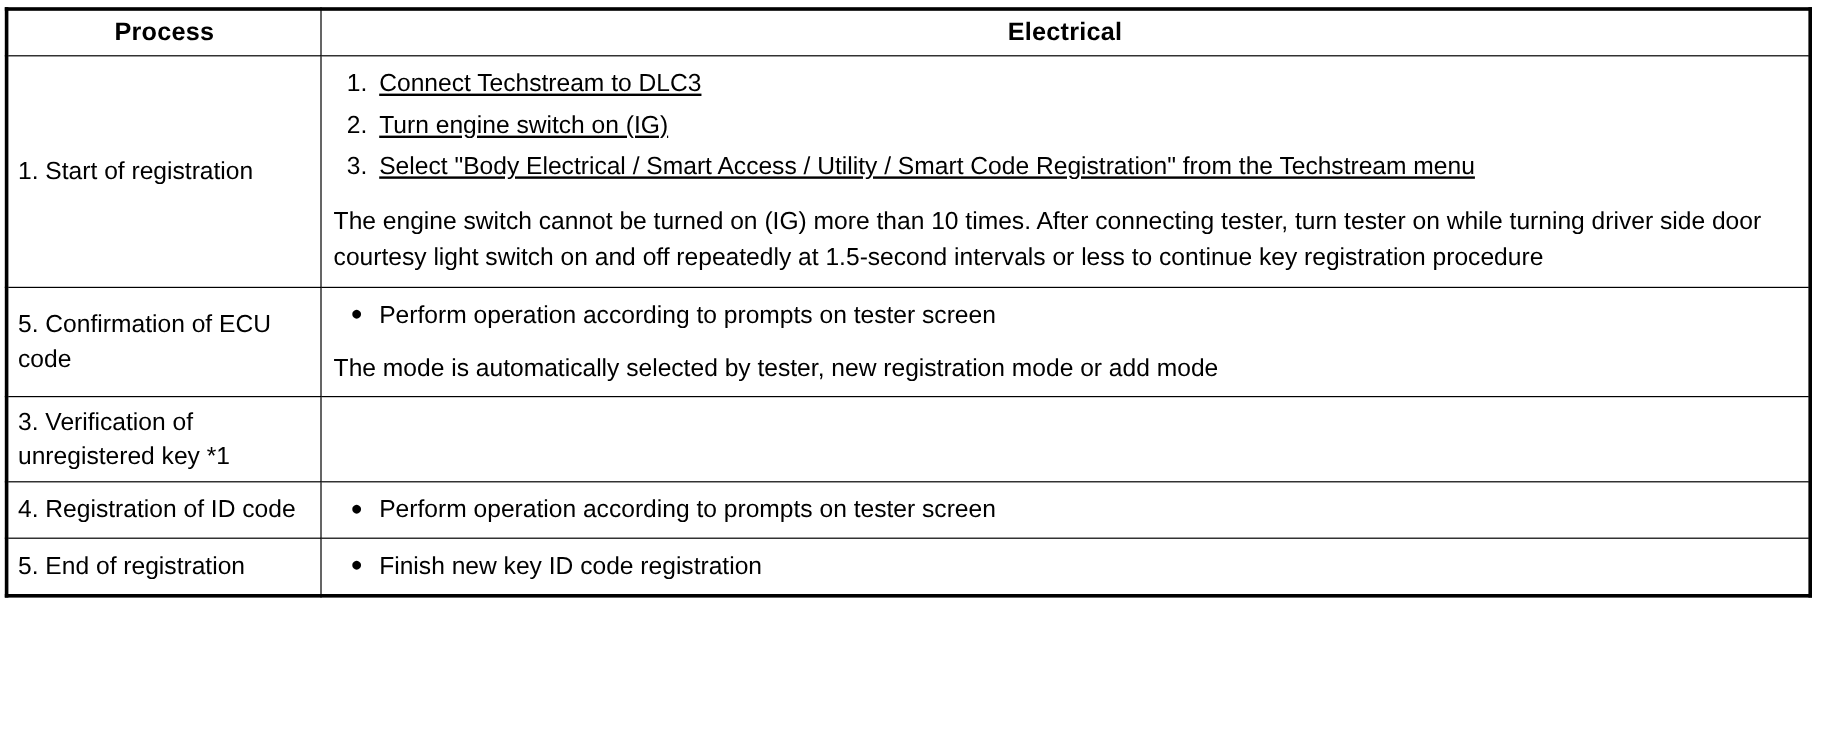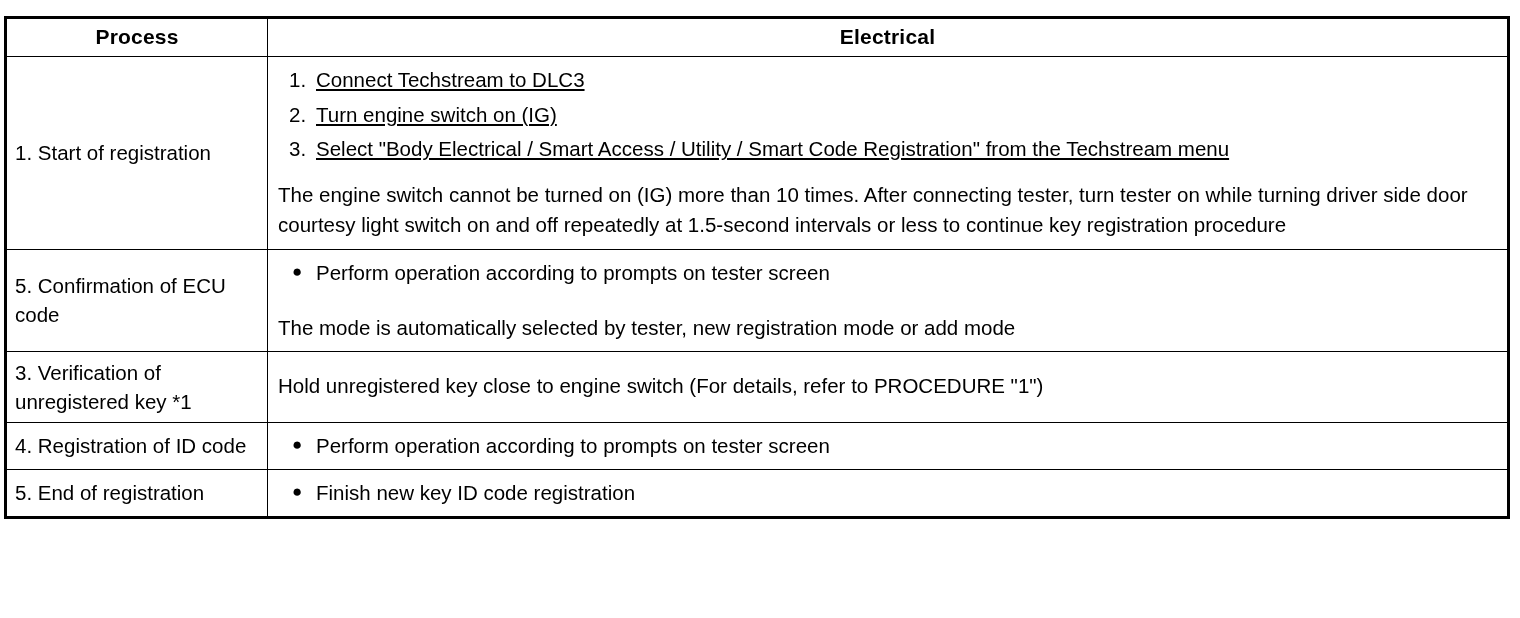--- a/index.html
+++ b/index.html
@@ -21,21 +21,21 @@
     width: 1520px;
     height: 618px;
     background: #ffffff;
     box-sizing: border-box;
   }
 
   
   .proc-table {
     position: absolute;
     left: 4px;
-    top: 16px;
+    top: 6px;
     width: 1503px;
     border-collapse: collapse;
     table-layout: fixed;
     background: #ffffff;
   }
 
   .proc-table col.c-process { width: 262px; }
   .proc-table col.c-procedure { width: 1241px; }
 
   .proc-table,
@@ -145,21 +145,21 @@
   }
   ul.bullets .bullet-text { flex: 1 1 auto; }
 
   
   p.note {
     margin: 16px 0 0 0;
     font-size: 20.5px;
     line-height: 1.48;
   }
   p.note.tight {
-    margin-top: 25px;
+    margin-top: 14px;
   }
 
   .block-top {
     padding-top: 10px;
   }
 </style>
 </head>
 <body>
 
 <div class="page">
@@ -211,23 +211,20 @@
           </ul>
           <p class="note tight">The mode is automatically selected by tester, new registration mode or add mode</p>
         </td>
       </tr>
 
       <tr>
         <td class="process-cell">3. Verification of unregistered key *1</td>
         <td style="padding:0;">
           <table class="sub">
             <tbody>
-              <tr>
-                <td>Hold unregistered key close to engine switch (For details, refer to PROCEDURE "1")</td>
-              </tr>
             </tbody>
           </table>
         </td>
       </tr>
 
       <tr>
         <td class="process-cell">4. Registration of ID code</td>
         <td class="procedure-cell">
           <ul class="bullets">
             <li>

